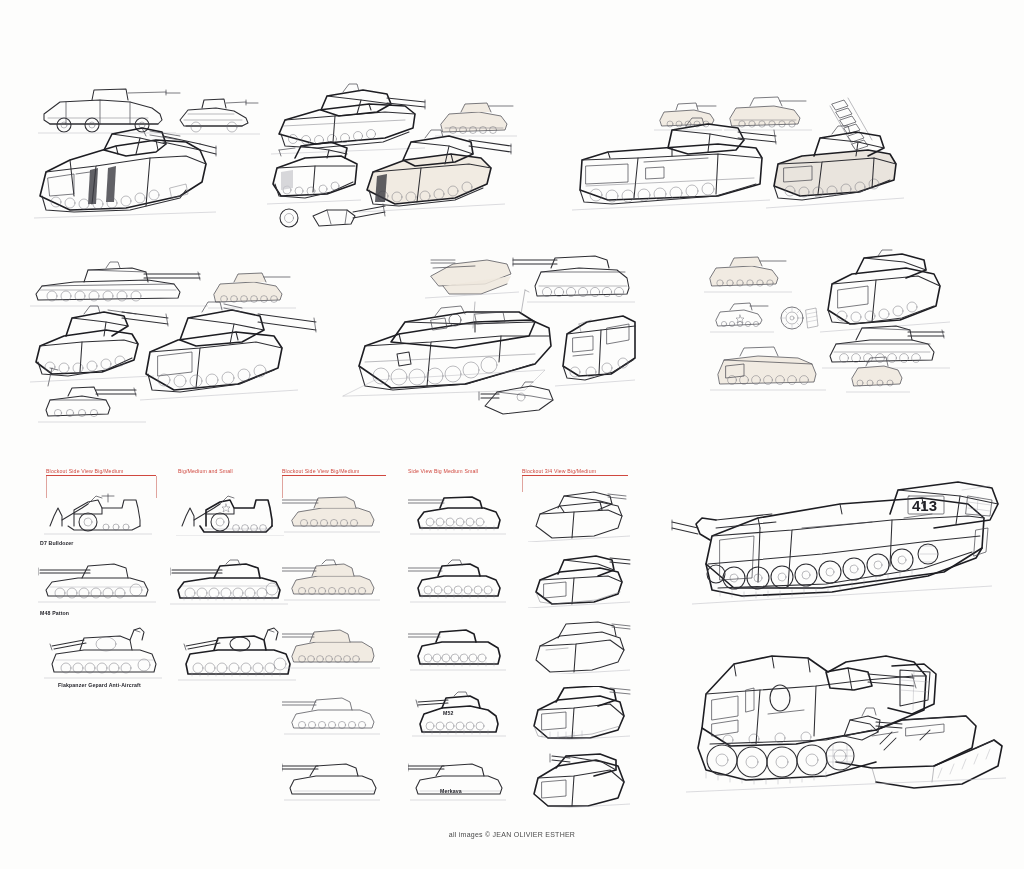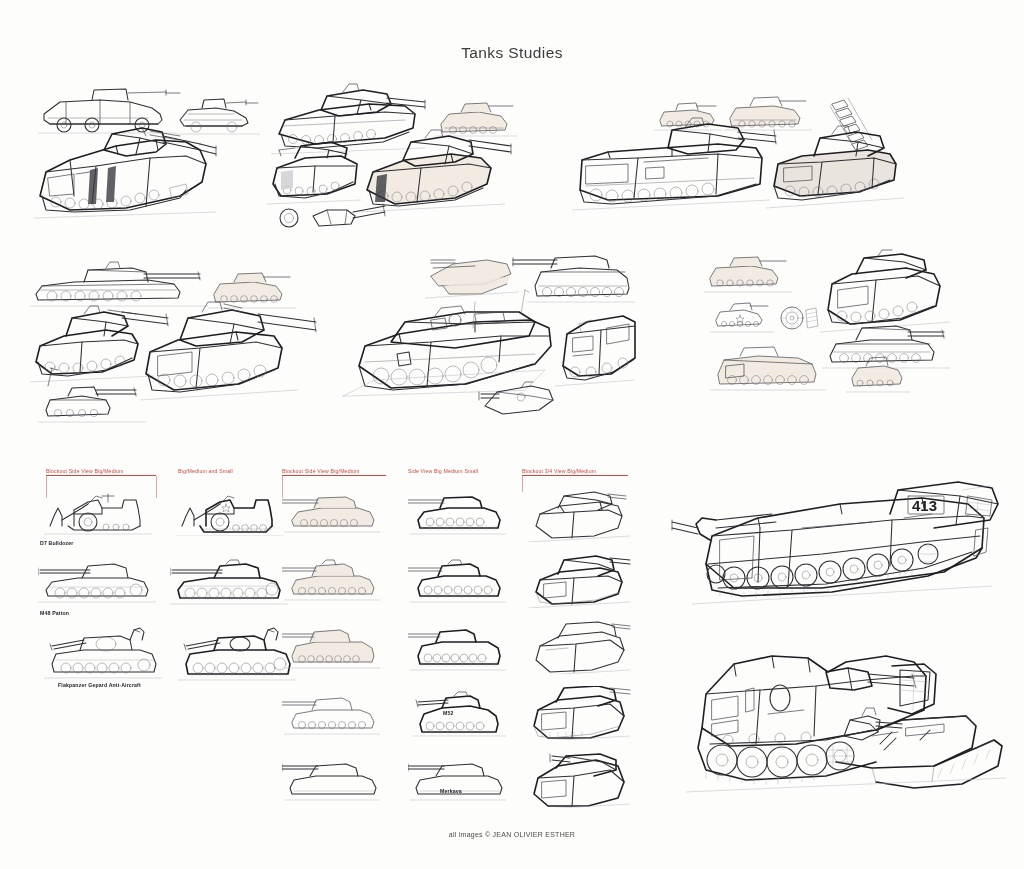--- a/index.html
+++ b/index.html
@@ -95,21 +95,20 @@
   }
   .cell {
     position: absolute;
   }
 </style>
 </head>
 <body>
 
 <div id="sheet">
 
-  <div id="page-title">Tanks Studies</div>
 
   <div class="plate" style="left:30px; top:78px;">
     <svg width="240" height="150" viewBox="0 0 240 150">
 
       <g>
         <path class="ink" d="M14,36 L30,24 L70,22 L100,24 L122,30 L130,36 L132,42 L128,46 L20,46 L14,42 Z"></path>
         <path class="ink-thin" d="M36,24 L36,46 M70,22 L70,46 M100,24 L100,46"></path>
         <path class="ink" d="M62,22 L64,12 L96,11 L98,22"></path>
         <path class="ink-thin" d="M98,15 L136,14 M136,12 L136,17"></path>
         <path class="ink-thin" d="M136,15 L150,15"></path>

